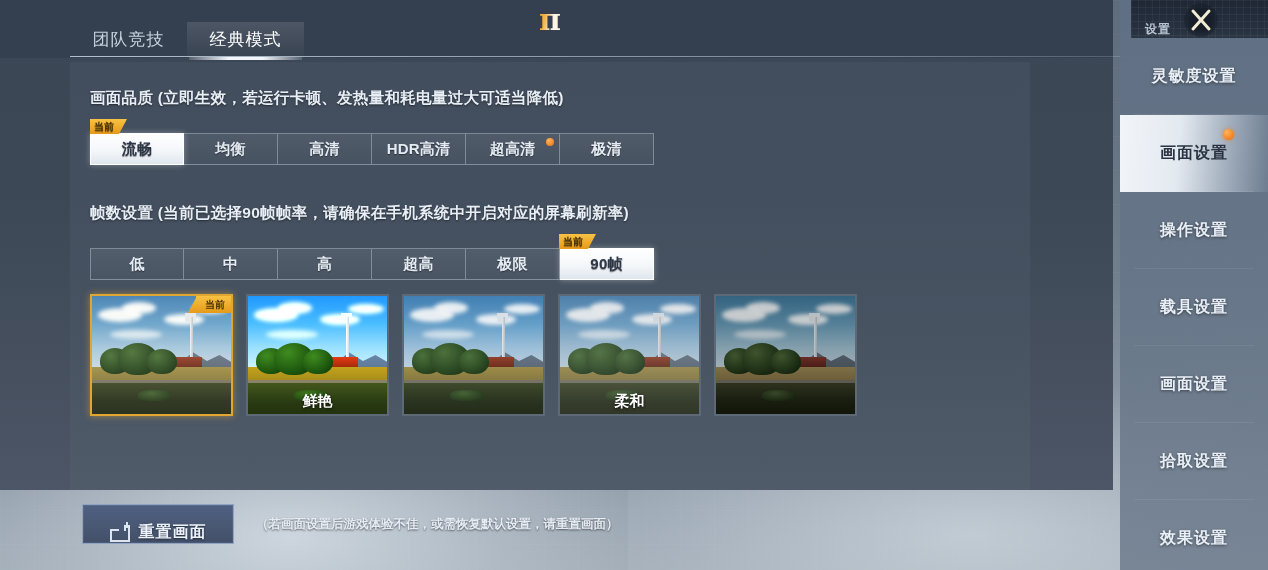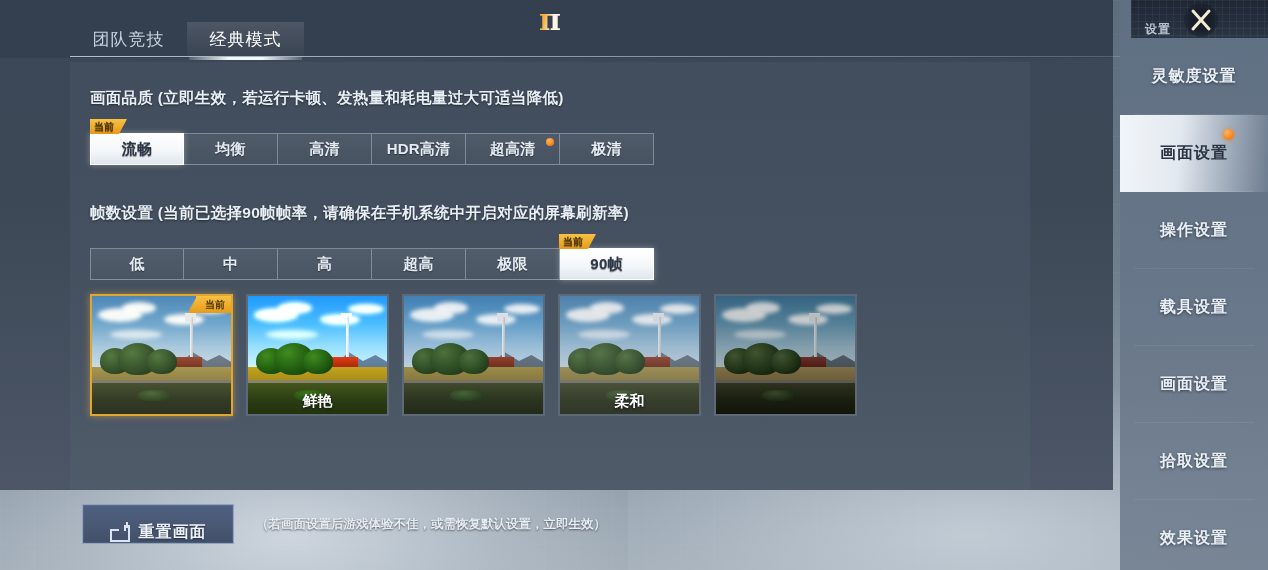--- a/index.html
+++ b/index.html
@@ -475,21 +475,21 @@
   </div>
 </div>
 
 <div id="reset-row">
   <div id="reset-btn">
     <span class="ricon">
         <i></i>
       </span>
     <span class="rlabel">重置画面</span>
   </div>
-  <div id="reset-hint">（若画面设置后游戏体验不佳，或需恢复默认设置，立即生效）</div>
+  <div id="reset-hint">（若画面设置后游戏体验不佳，或需恢复默认设置，请重置画面）</div>
 </div>
 
 <div id="sidebar">
   <div id="sb-head">
     <div class="grid2"></div>
     <div id="sb-title">设置</div>
     <div id="sb-close">
       <span class="xring"></span>
       <svg width="26" height="26" viewBox="0 0 26 26" aria-hidden="true">
         <line x1="5" y1="4" x2="21" y2="22" stroke="#f2edd2" stroke-width="3" stroke-linecap="round"></line>

